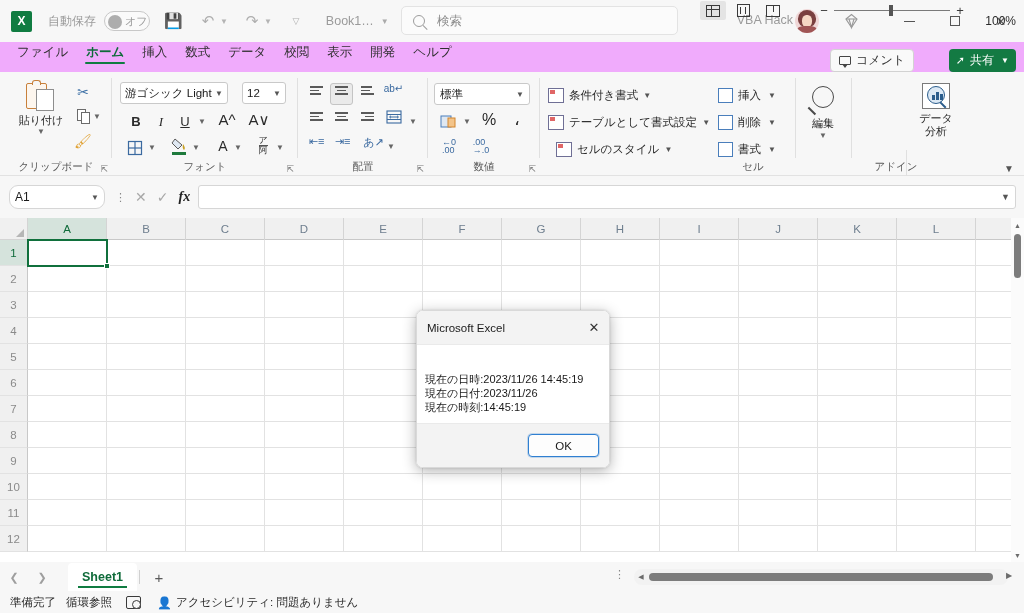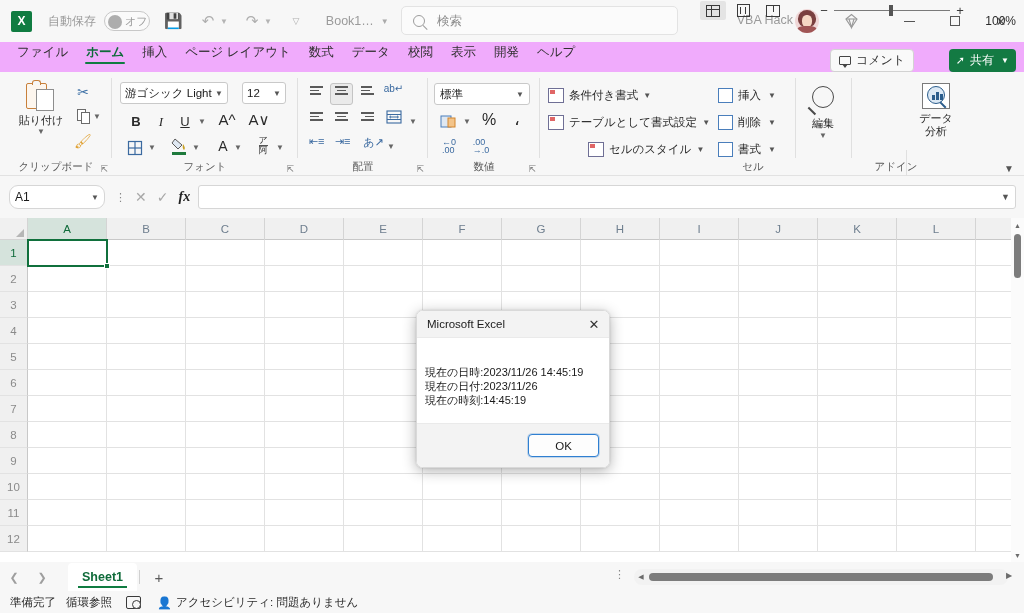--- a/index.html
+++ b/index.html
@@ -508,21 +508,21 @@
     position: absolute; left: 416px; top: 310px; width: 194px; height: 158px;
     box-shadow: 0 3px 14px rgba(0,0,0,0.30), 0 0 2px rgba(0,0,0,0.16);
     border-radius: 7px; background: #fff;
   }
   .dialog {
     position: absolute; left: 416px; top: 310px; width: 194px; height: 158px;
     background: #ffffff; border-radius: 7px; border: 1px solid #d9d9d9;
     overflow: hidden;
   }
   .dlg-title {
-    height: 27px; background: #f3f3f3; border-bottom: 1px solid #eaeaea;
+    height: 34px; background: #f3f3f3; border-bottom: 1px solid #eaeaea;
     display: flex; align-items: center; padding-left: 10px;
     font-size: 11.5px; color: #1a1a1a;
   }
   .dlg-title .t { flex: 1; }
   .dlg-close {
     width: 30px; height: 27px; display: flex; align-items: center;
     justify-content: center; font-size: 13px; color: #333;
   }
   .dlg-body { padding: 27px 0 0 8px; }
   .dlg-line { font-size: 11px; color: #1a1a1a; line-height: 14px; white-space: nowrap; }
@@ -587,21 +587,20 @@
     </div>
   <div class="wc max">
       <span class="sq"></span>
     </div>
   <div class="wc close">✕</div>
 
   <div class="tabstrip">
     <div class="rtab">ファイル</div>
     <div class="rtab active">ホーム</div>
     <div class="rtab">挿入</div>
-    <div class="rtab">ページ レイアウト</div>
     <div class="rtab">数式</div>
     <div class="rtab">データ</div>
     <div class="rtab">校閲</div>
     <div class="rtab">表示</div>
     <div class="rtab">開発</div>
     <div class="rtab">ヘルプ</div>
   </div>
 
   <div class="comment-btn">
     <span class="cb"></span>
@@ -790,21 +789,21 @@
     <div class="style-row" style="left:548px; top:12px;">
       <span class="ico"></span>
       <span>条件付き書式</span>
       <span class="chv">▼</span>
     </div>
     <div class="style-row" style="left:548px; top:39px;">
       <span class="ico"></span>
       <span>テーブルとして書式設定</span>
       <span class="chv">▼</span>
     </div>
-    <div class="style-row" style="left:580px; top:66px;padding-left:8px;">
+    <div class="style-row" style="left:548px; top:66px;padding-left:8px;">
       <span class="ico"></span>
       <span>セルのスタイル</span>
       <span class="chv">▼</span>
     </div>
 
     <div class="rgroup" style="left:710px; width:86px;">
       <div class="glabel">セル</div>
       <div class="gdiv"></div>
     </div>
     <div class="cell-row" style="left:718px; top:12px;">

